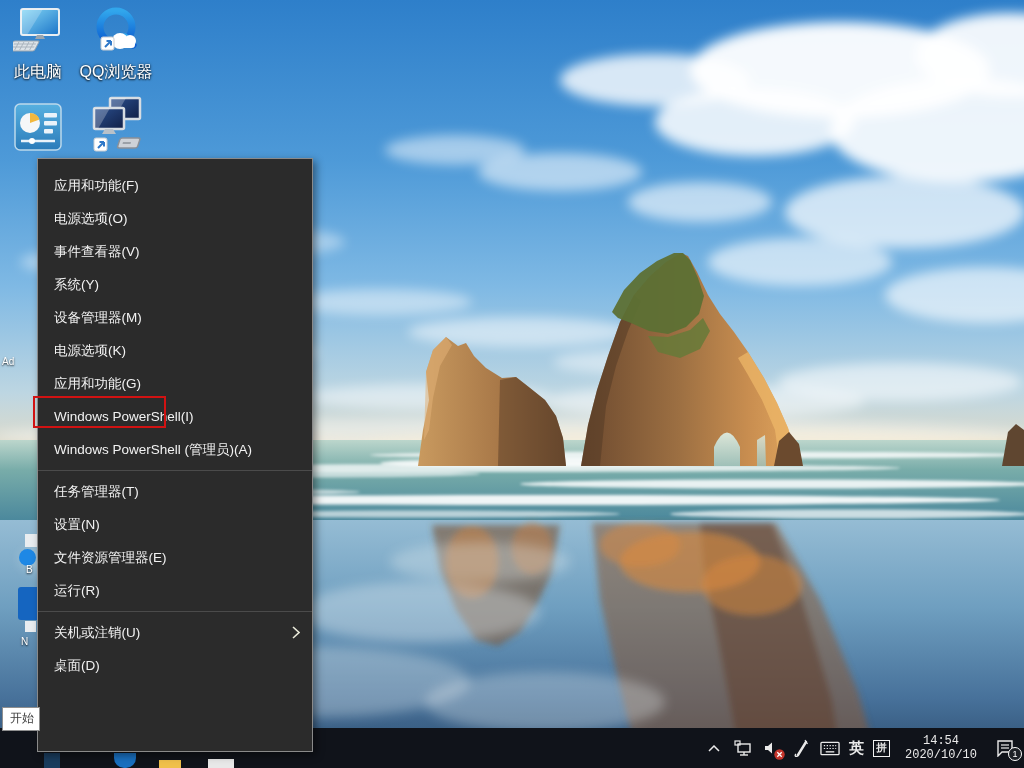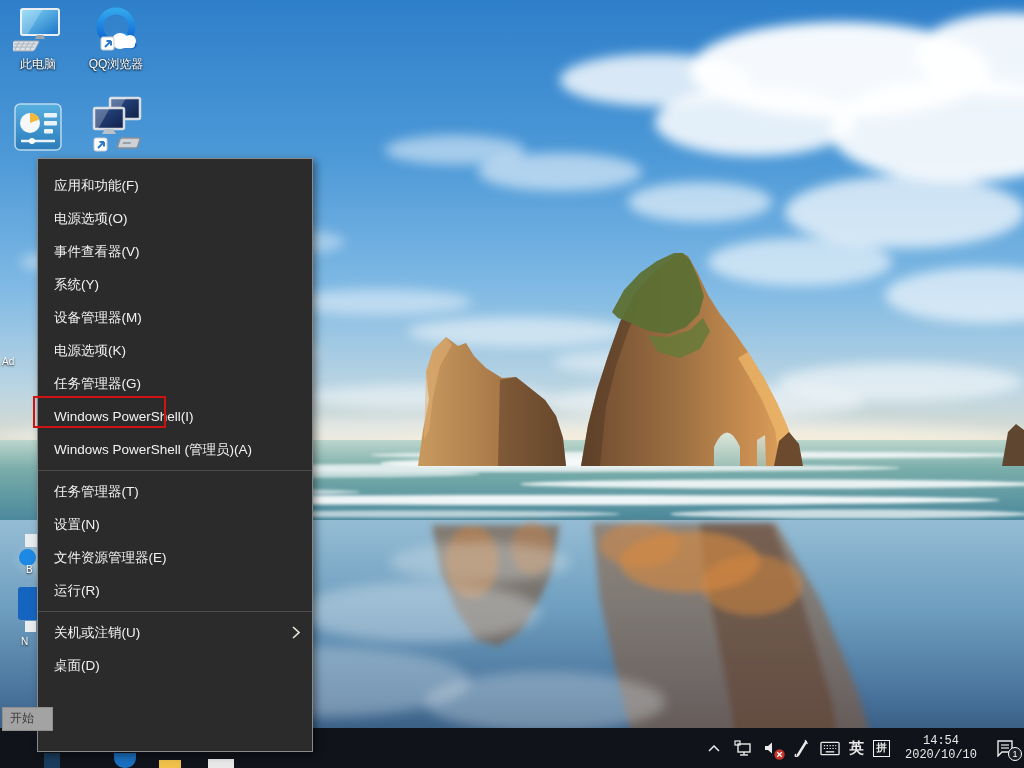--- a/index.html
+++ b/index.html
@@ -4,43 +4,43 @@
 <style>
   * { margin:0; padding:0; box-sizing:border-box; }
   html,body { width:1024px; height:768px; overflow:hidden; }
   body { font-family:"Liberation Sans","DejaVu Sans",sans-serif; }
   #screen { position:relative; width:1024px; height:768px; overflow:hidden; background:#2e7fca; }
   #wallpaper { position:absolute; left:0; top:0; width:1024px; height:768px; }
 
   
   .desk-icon { position:absolute; width:76px; text-align:center; }
   .desk-icon .glyph { display:block; margin:0 auto; }
-  .desk-icon .lbl { display:block; margin-top:2px; font-size:12px; color:#fff;
+  .desk-icon .lbl { display:block; margin-top:8px; font-size:16px; color:#fff;
        text-shadow:0 1px 2px rgba(0,0,0,.85), 0 0 3px rgba(0,0,0,.6); }
   .frag-label { position:absolute; color:#fff; font-size:10px;
        text-shadow:0 1px 2px rgba(0,0,0,.85); }
 
   
   #winx-menu { position:absolute; left:37px; top:158px; width:276px; height:594px;
        background:#2b2b2b; border:1px solid #8a8a8a; padding-top:10px;
        box-shadow:3px 3px 8px rgba(0,0,0,.45); z-index:20; }
   .menu-item { height:33px; line-height:33px; padding-left:16px; color:#f2f2f2;
        font-size:13.5px; white-space:nowrap; cursor:default; display:flex; align-items:center; }
   .menu-item span.txt { flex:1 1 auto; }
   .menu-item .chev { flex:0 0 auto; margin-right:12px; display:flex; align-items:center; }
   .menu-sep { height:1px; background:#4b4b4b; margin:4px 0; }
 
   
   #highlight-box { position:absolute; left:33px; top:396px; width:133px; height:32px;
        border:2.5px solid #d11212; z-index:30; pointer-events:none; }
 
   
   #start-tooltip { position:absolute; left:2px; top:707px; z-index:40;
-       background:#a3a3a3; border:1px solid #8f8f8f; color:#3c3c3c;
-       font-size:12px; padding:2px 18px 3px 7px; white-space:nowrap; }
+       background:#ffffff; border:1px solid #8f8f8f; color:#3c3c3c;
+       font-size:12px; padding:2px 5px 3px 7px; white-space:nowrap; }
 
   
   #taskbar { position:absolute; left:0; bottom:0; width:1024px; height:40px;
        background:#10131a; z-index:10; }
   #tray { position:absolute; right:2px; top:0; height:40px; display:flex;
        align-items:center; gap:9px; color:#eaeaea; }
   .tray-ic { display:flex; align-items:center; justify-content:center; width:20px; height:28px; }
   #lang-en { font-size:15px; font-weight:bold; letter-spacing:0; }
   #ime-pinyin { width:17px; height:17px; border:1.4px solid #f2f2f2; font-size:10.5px;
        display:flex; align-items:center; justify-content:center; font-weight:bold; }
@@ -289,21 +289,21 @@
     <div class="menu-item">
         <span class="txt">系统(Y)</span>
       </div>
     <div class="menu-item">
         <span class="txt">设备管理器(M)</span>
       </div>
     <div class="menu-item">
         <span class="txt">电源选项(K)</span>
       </div>
     <div class="menu-item">
-        <span class="txt">任务管理器(G)</span>
+        <span class="txt">应用和功能(G)</span>
       </div>
     <div class="menu-item">
         <span class="txt">Windows PowerShell(I)</span>
       </div>
     <div class="menu-item">
         <span class="txt">Windows PowerShell (管理员)(A)</span>
       </div>
     <div class="menu-sep"></div>
     <div class="menu-item">
         <span class="txt">任务管理器(T)</span>

